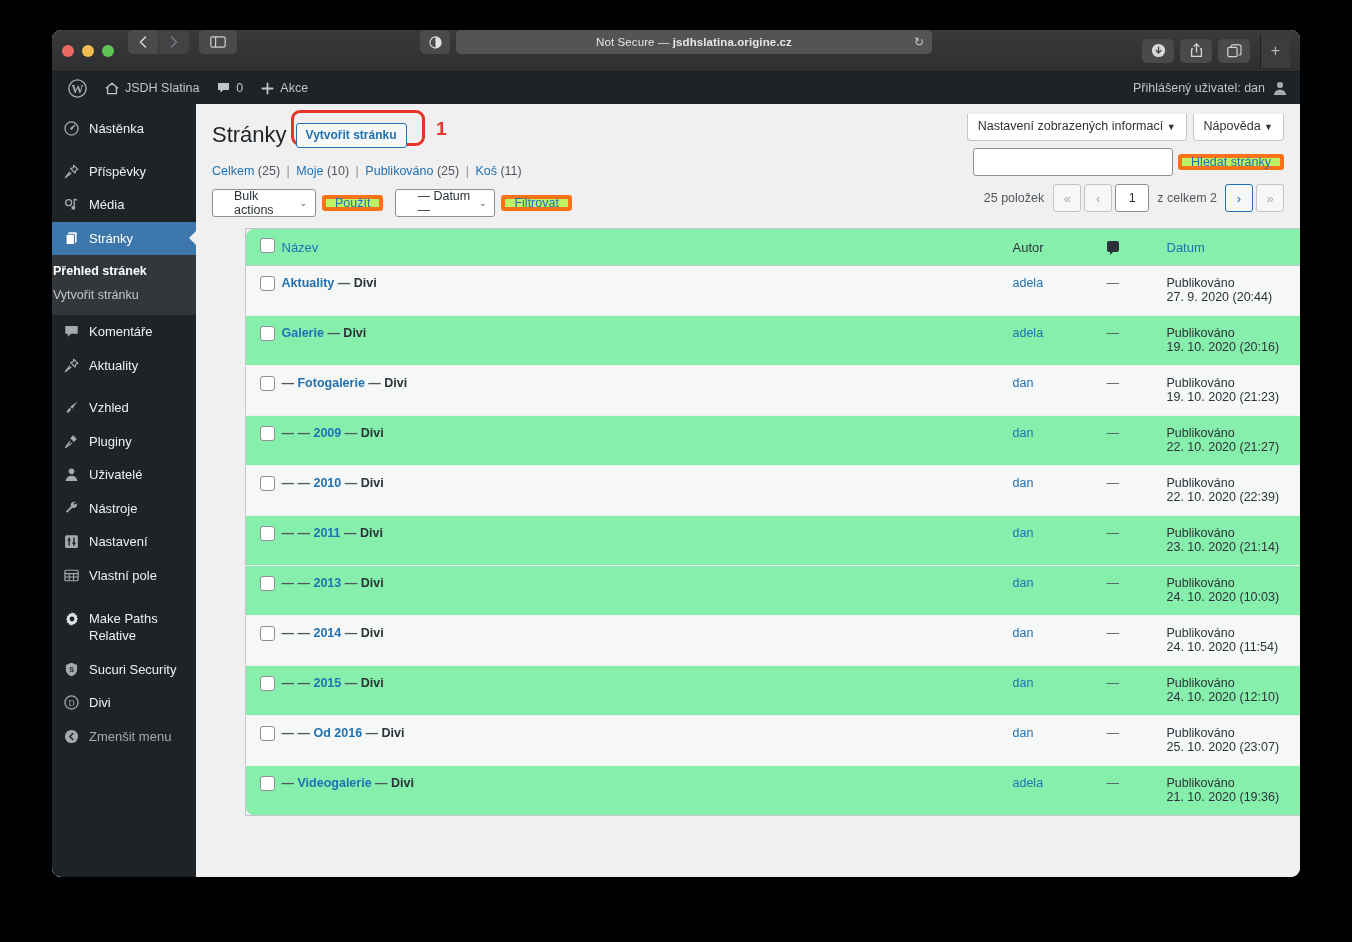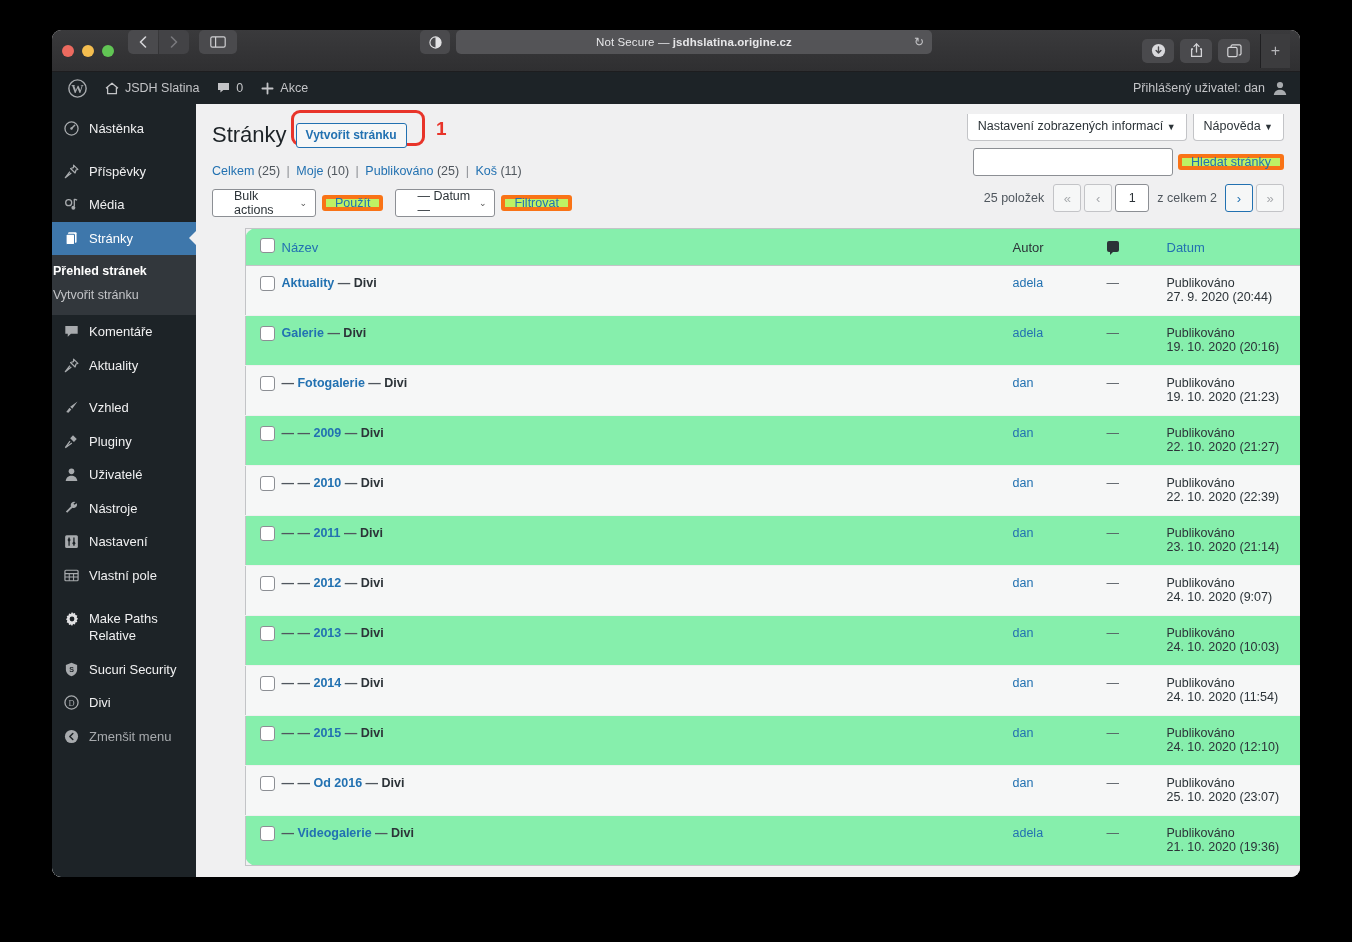--- a/index.html
+++ b/index.html
@@ -753,30 +753,20 @@
             <tr>
               <td class="col-cb"><span class="cbx"></span></td>
               <td class="col-title"><span class="row-sep">— — </span><a class="row-title">2011</a> <span class="row-sep">—</span> <span class="row-theme">Divi</span></td>
               <td class="col-author"><a class="author-link">dan</a></td>
               <td class="col-com"><span class="dash">—</span></td>
               <td class="col-date">
                 <span class="date-status">Publikováno</span>
                 <span class="date-val">23. 10. 2020 (21:14)</span>
               </td>
             </tr>
-            <tr class="alt">
-              <td class="col-cb"><span class="cbx"></span></td>
-              <td class="col-title"><span class="row-sep">— — </span><a class="row-title">2012</a> <span class="row-sep">—</span> <span class="row-theme">Divi</span></td>
-              <td class="col-author"><a class="author-link">dan</a></td>
-              <td class="col-com"><span class="dash">—</span></td>
-              <td class="col-date">
-                <span class="date-status">Publikováno</span>
-                <span class="date-val">24. 10. 2020 (9:07)</span>
-              </td>
-            </tr>
             <tr>
               <td class="col-cb"><span class="cbx"></span></td>
               <td class="col-title"><span class="row-sep">— — </span><a class="row-title">2013</a> <span class="row-sep">—</span> <span class="row-theme">Divi</span></td>
               <td class="col-author"><a class="author-link">dan</a></td>
               <td class="col-com"><span class="dash">—</span></td>
               <td class="col-date">
                 <span class="date-status">Publikováno</span>
                 <span class="date-val">24. 10. 2020 (10:03)</span>
               </td>
             </tr>

